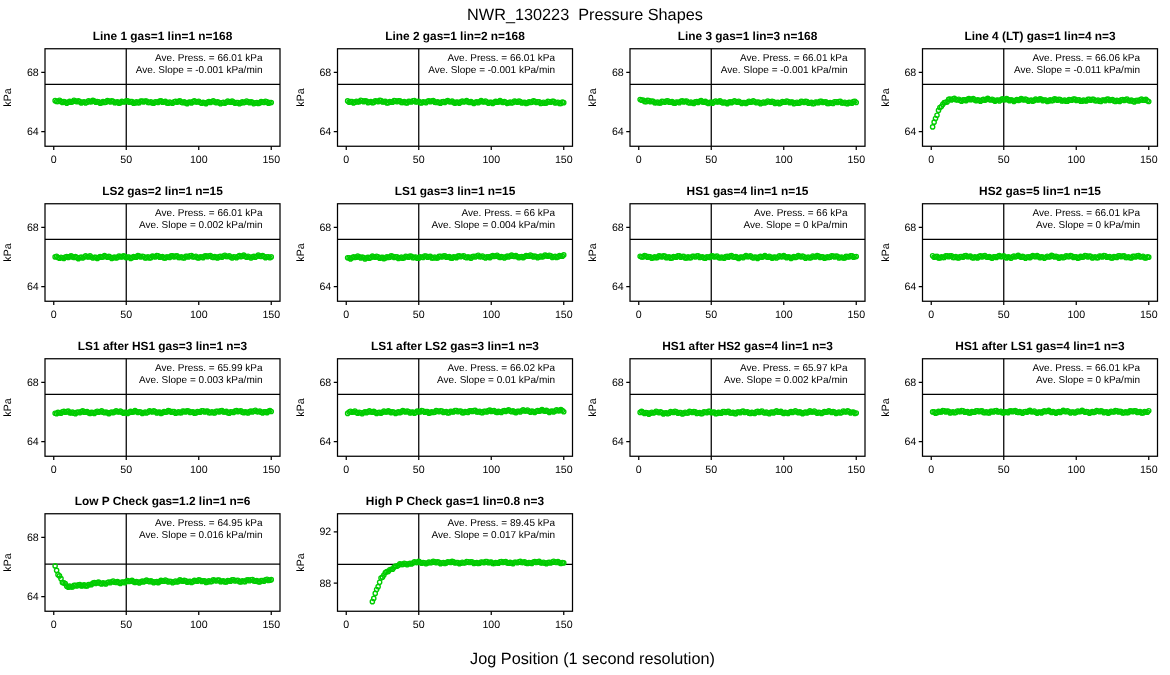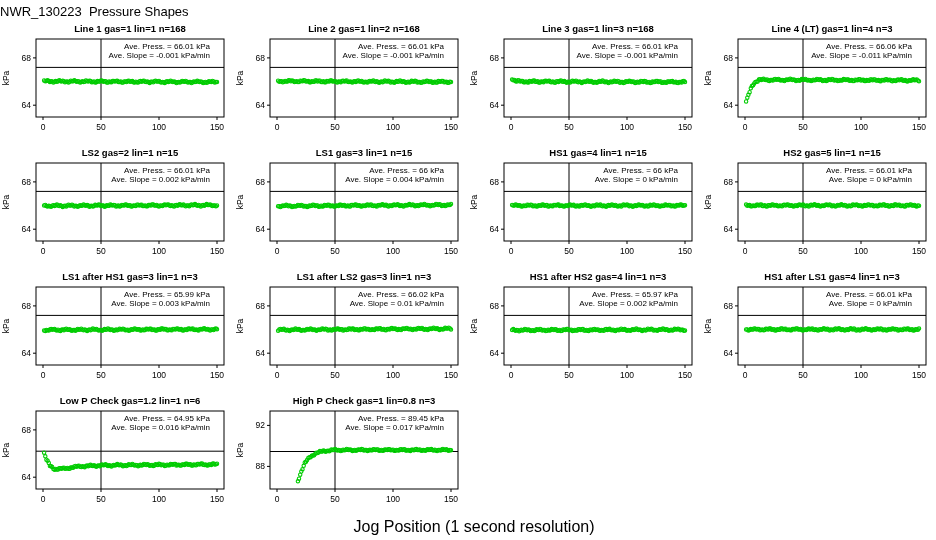--- a/index.html
+++ b/index.html
@@ -1,20 +1,20 @@
 <!DOCTYPE html>
 <html><head>
 <meta charset="utf-8">
 <style>
   html,body{margin:0;padding:0;background:#ffffff;}
   .figure{width:936px;height:540px;background:#ffffff;font-family:"Liberation Sans",sans-serif;position:relative;overflow:hidden;}
-  .main-title{height:22px;line-height:24px;font-size:13px;color:#000;white-space:pre;}
+  .main-title{height:22px;line-height:24px;text-align:center;font-size:13px;color:#000;white-space:pre;}
   .grid{display:grid;grid-template-columns:repeat(4,234px);width:830px;}
   .grid svg{display:block;}
-  .xlabel{height:22px;line-height:18px;text-align:center;font-size:16px;color:#000;padding-left:12px;}
+  .xlabel{height:22px;line-height:18px;text-align:center;font-size:13px;color:#000;padding-left:12px;}
   .ptitle{font:bold 9.5px "Liberation Sans",sans-serif;fill:#000;}
   .ticklab{font:8.5px "Liberation Sans",sans-serif;fill:#000;}
   .ann{font:8px "Liberation Sans",sans-serif;fill:#000;}
   .refline{stroke:#000;stroke-width:1;}
   .tick{stroke:#000;stroke-width:1;}
   .box{fill:none;stroke:#000;stroke-width:1;}
 </style>
 </head>
 <body>
 

